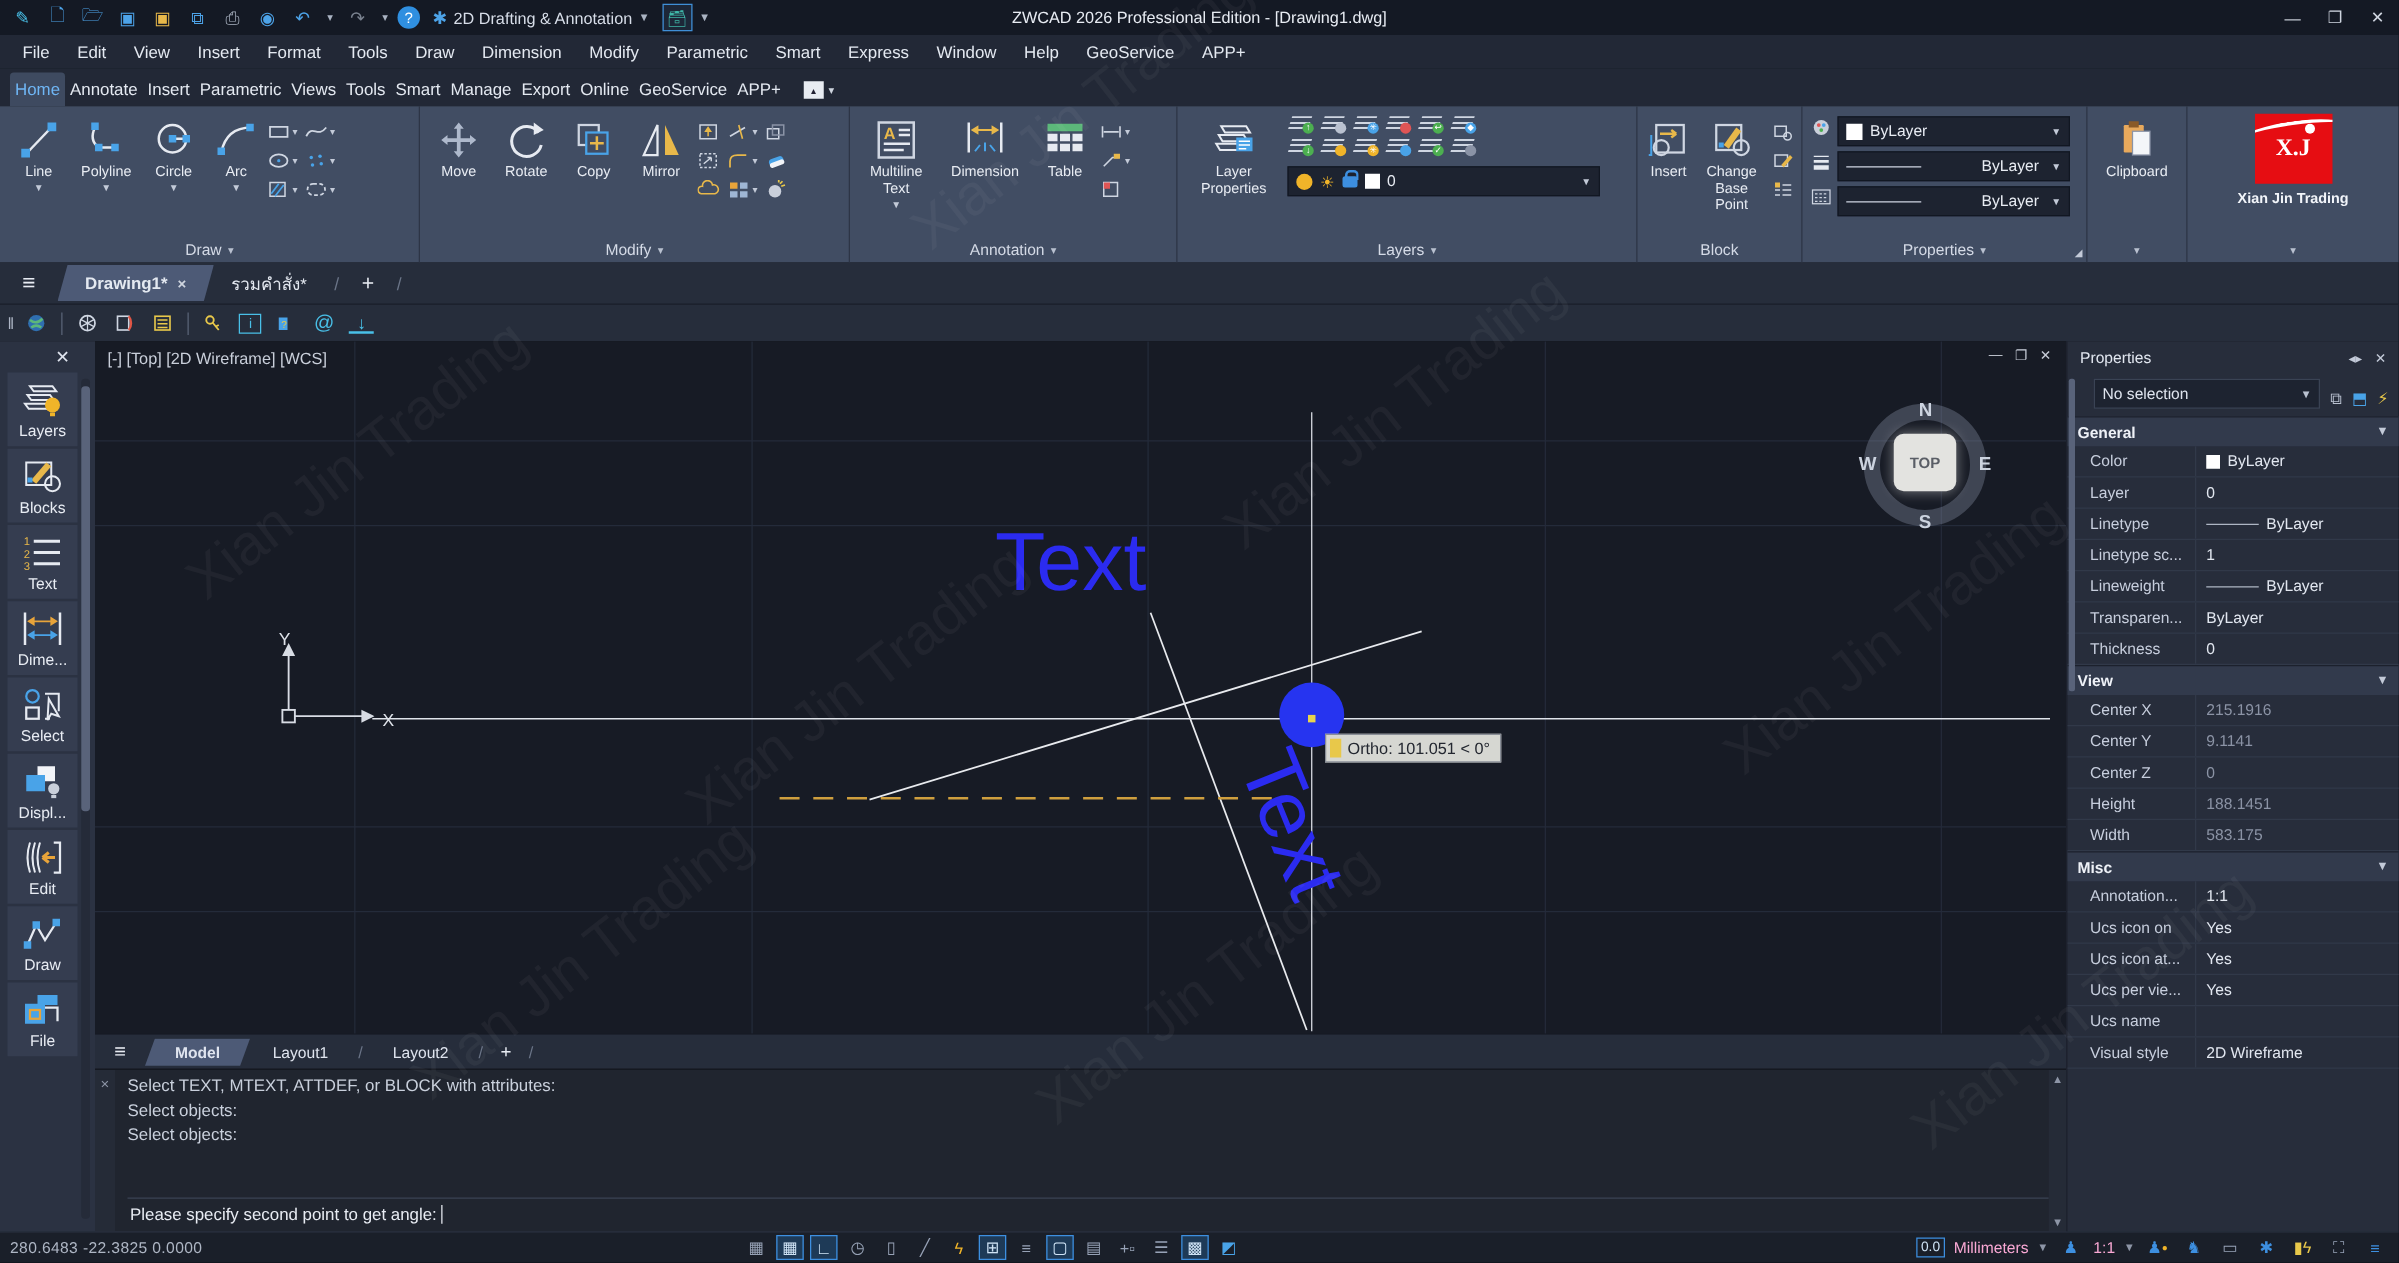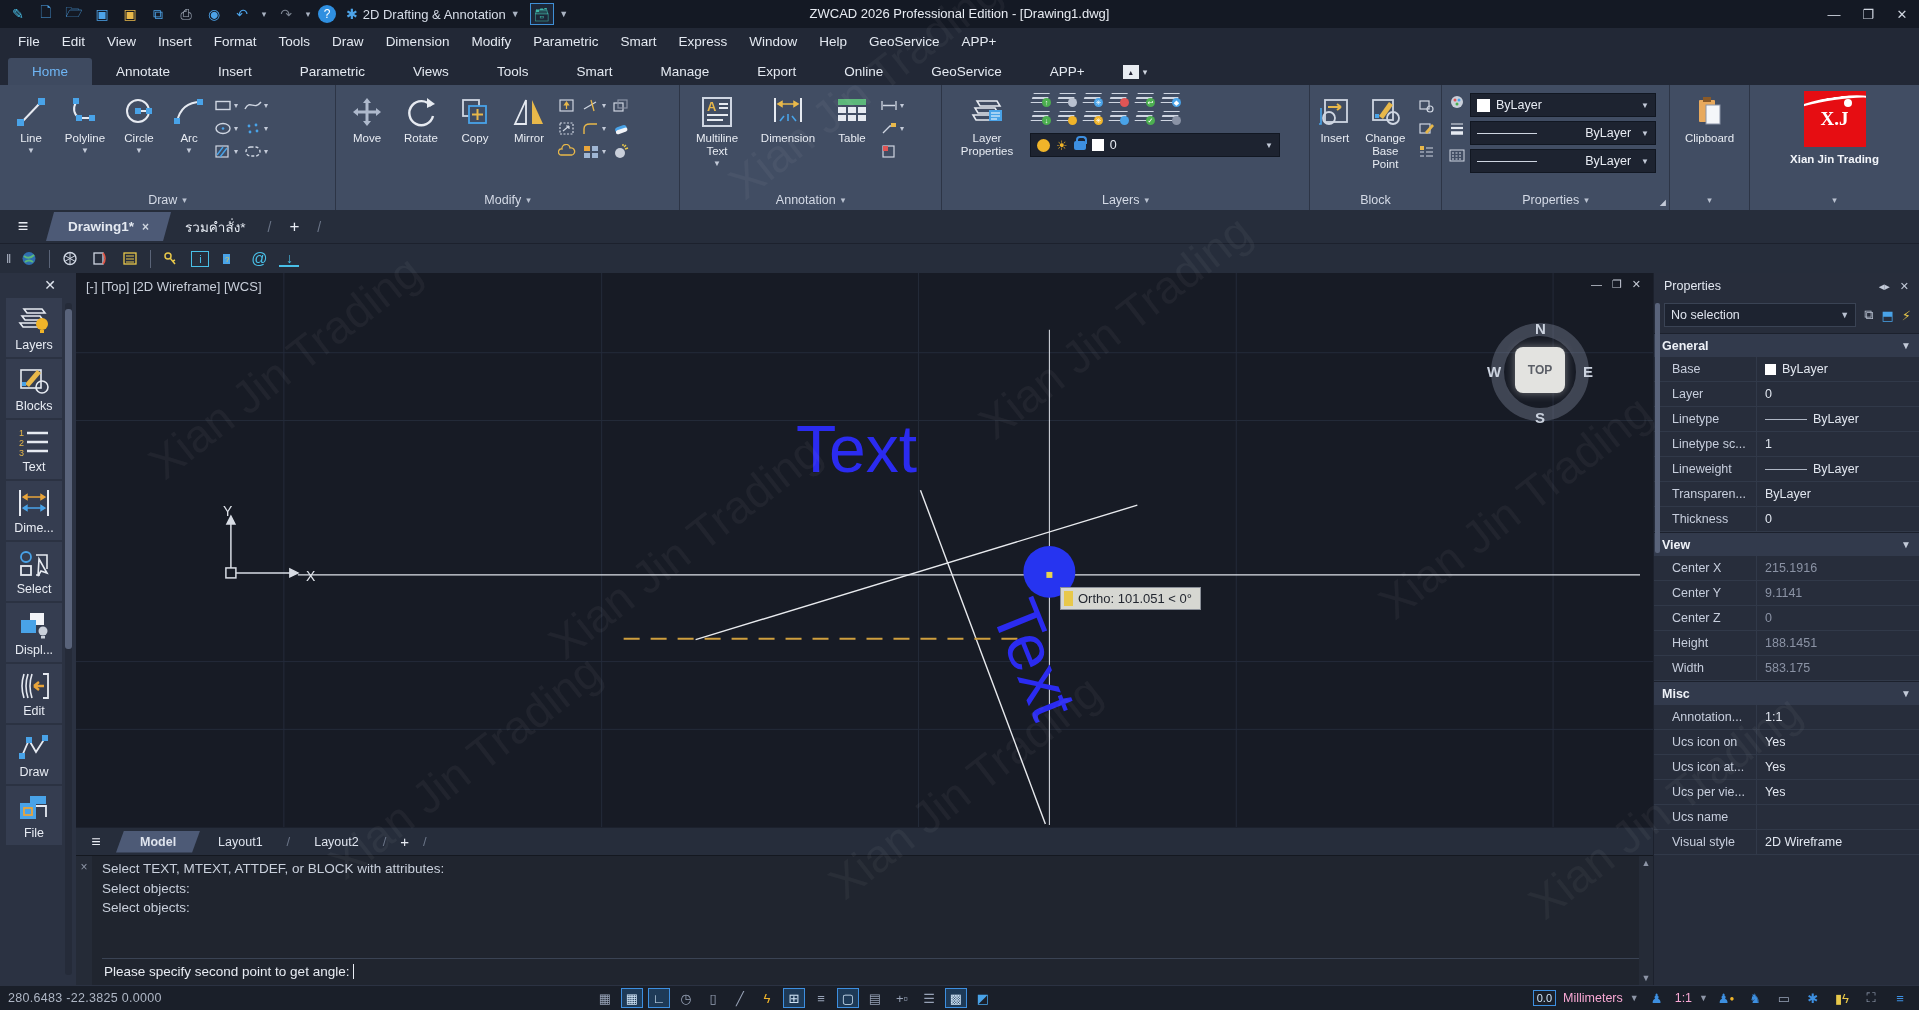--- a/index.html
+++ b/index.html
@@ -18,21 +18,21 @@
 .title-text { position:absolute; left:50%; transform:translateX(-50%); top:6px; color:#e8ecf3; font-size:13px; white-space:nowrap; }
 .winbtns { margin-left:auto; display:flex; }
 .winbtns span { width:34px; height:28px; display:flex; align-items:center; justify-content:center; color:#cfd5df; font-size:13px; }
 
 
 .menubar { height:27px; background:#222836; display:flex; align-items:center; padding-left:8px; gap:2px; flex:none; }
 .menubar span { padding:4px 10px; font-size:13.5px; color:#e4e9f1; }
 
 
 .ribtabs { height:30px; background:#222836; display:flex; align-items:flex-end; padding-left:8px; flex:none; }
-.ribtabs .rtab { padding:6px 24px; font-size:13.5px; color:#e4e9f1; }
+.ribtabs .rtab { padding:6px 4px; font-size:13.5px; color:#e4e9f1; }
 .ribtabs .rtab.active { background:#3e4a60; color:#6fb6f5; border-radius:3px 3px 0 0; }
 .rib-collapse { margin-left:14px; display:flex; align-items:center; gap:4px; padding-bottom:6px; }
 .rib-collapse .bx { width:16px; height:14px; background:#e8ecf2; color:#223; font-size:8px; display:flex; align-items:center; justify-content:center; }
 .rib-collapse .car { font-size:9px; color:#cfd5df; }
 
 
 .ribbon { height:125px; background:#414d63; display:flex; flex:none; }
 .rpanel { display:flex; flex-direction:column; border-right:1px solid #2d3546; position:relative; }
 .rpanel .rbody { flex:1; display:flex; align-items:flex-start; padding:6px 6px 0 6px; gap:4px; }
 .rpanel .rlabel { height:20px; display:flex; align-items:center; justify-content:center; gap:5px; font-size:12.5px; color:#d4dae6; }
@@ -125,21 +125,21 @@
 .cmd-line { font-size:13.5px; color:#c9d0dc; line-height:19.5px; white-space:pre; }
 .cmd-input { margin-top:auto; border-top:1px solid #3a4354; padding:5px 0 6px 2px; font-size:13.5px; color:#e8ecf3; display:flex; align-items:center; }
 .caret { display:inline-block; width:1px; height:15px; background:#e8ecf3; margin-left:4px; }
 .cmd-scroll { width:14px; background:#252b37; display:flex; flex-direction:column; align-items:center; justify-content:space-between; padding:2px 0; color:#8d95a6; font-size:9px; }
 
 
 .props { width:266px; background:#272d3b; border-left:1px solid #1c212d; display:flex; flex-direction:column; font-size:12.5px; flex:none; position:relative; }
 .pp-head { height:26px; display:flex; align-items:center; padding:0 10px; color:#e2e7f0; }
 .pp-head .ttl { flex:1; }
 .pp-head .hic { margin-left:10px; color:#c3cad8; font-size:11px; }
-.pp-selrow { display:flex; align-items:center; gap:8px; padding:4px 8px 6px 10px; }
+.pp-selrow { display:flex; align-items:flex-end; gap:8px; padding:4px 8px 6px 10px;margin-left:11px; }
 .pp-sel { flex:1; height:24px; background:#1d2330; border:1px solid #3a4354; display:flex; align-items:center; padding:0 6px; color:#dfe4ee; }
 .pp-sel .car { margin-left:auto; font-size:9px; color:#b9c1d0; }
 .pp-selic { color:#b9c1d0; font-size:13px; }
 .pp-sec { background:#323a4c; height:24px; display:flex; align-items:center; padding:0 8px; font-weight:bold; color:#eef1f7; border-top:1px solid #1c212d; }
 .pp-sec .car { margin-left:auto; font-size:10px; color:#c3cad8; }
 .pp-row { display:flex; height:25px; border-bottom:1px solid #313949; align-items:center; }
 .pp-row .pl { width:102px; padding-left:18px; color:#c7cedd; overflow:hidden; white-space:nowrap; }
 .pp-row .pvv { flex:1; border-left:1px solid #313949; padding-left:8px; color:#e2e7f0; display:flex; align-items:center; gap:6px; height:100%; overflow:hidden; white-space:nowrap; }
 .pp-row .pvv.gray { color:#8b93a5; }
 .pp-row .sw { width:11px; height:11px; background:#fff; flex:none; }
@@ -960,21 +960,21 @@
         <span class="pp-selic">⧉</span>
         <span class="pp-selic" style="color:#49a3e8;">⬒</span>
         <span class="pp-selic" style="color:#e8c84a;">⚡</span>
       </div>
 
       <div class="pp-sec">
           <span>General</span>
           <span class="car">▼</span>
         </div>
       <div class="pp-row">
-          <span class="pl">Base</span>
+          <span class="pl">Color</span>
           <span class="pvv">
             <span class="sw"></span>
             <span>ByLayer</span>
           </span>
         </div>
       <div class="pp-row">
           <span class="pl">Layer</span>
           <span class="pvv">0</span>
         </div>
       <div class="pp-row">

